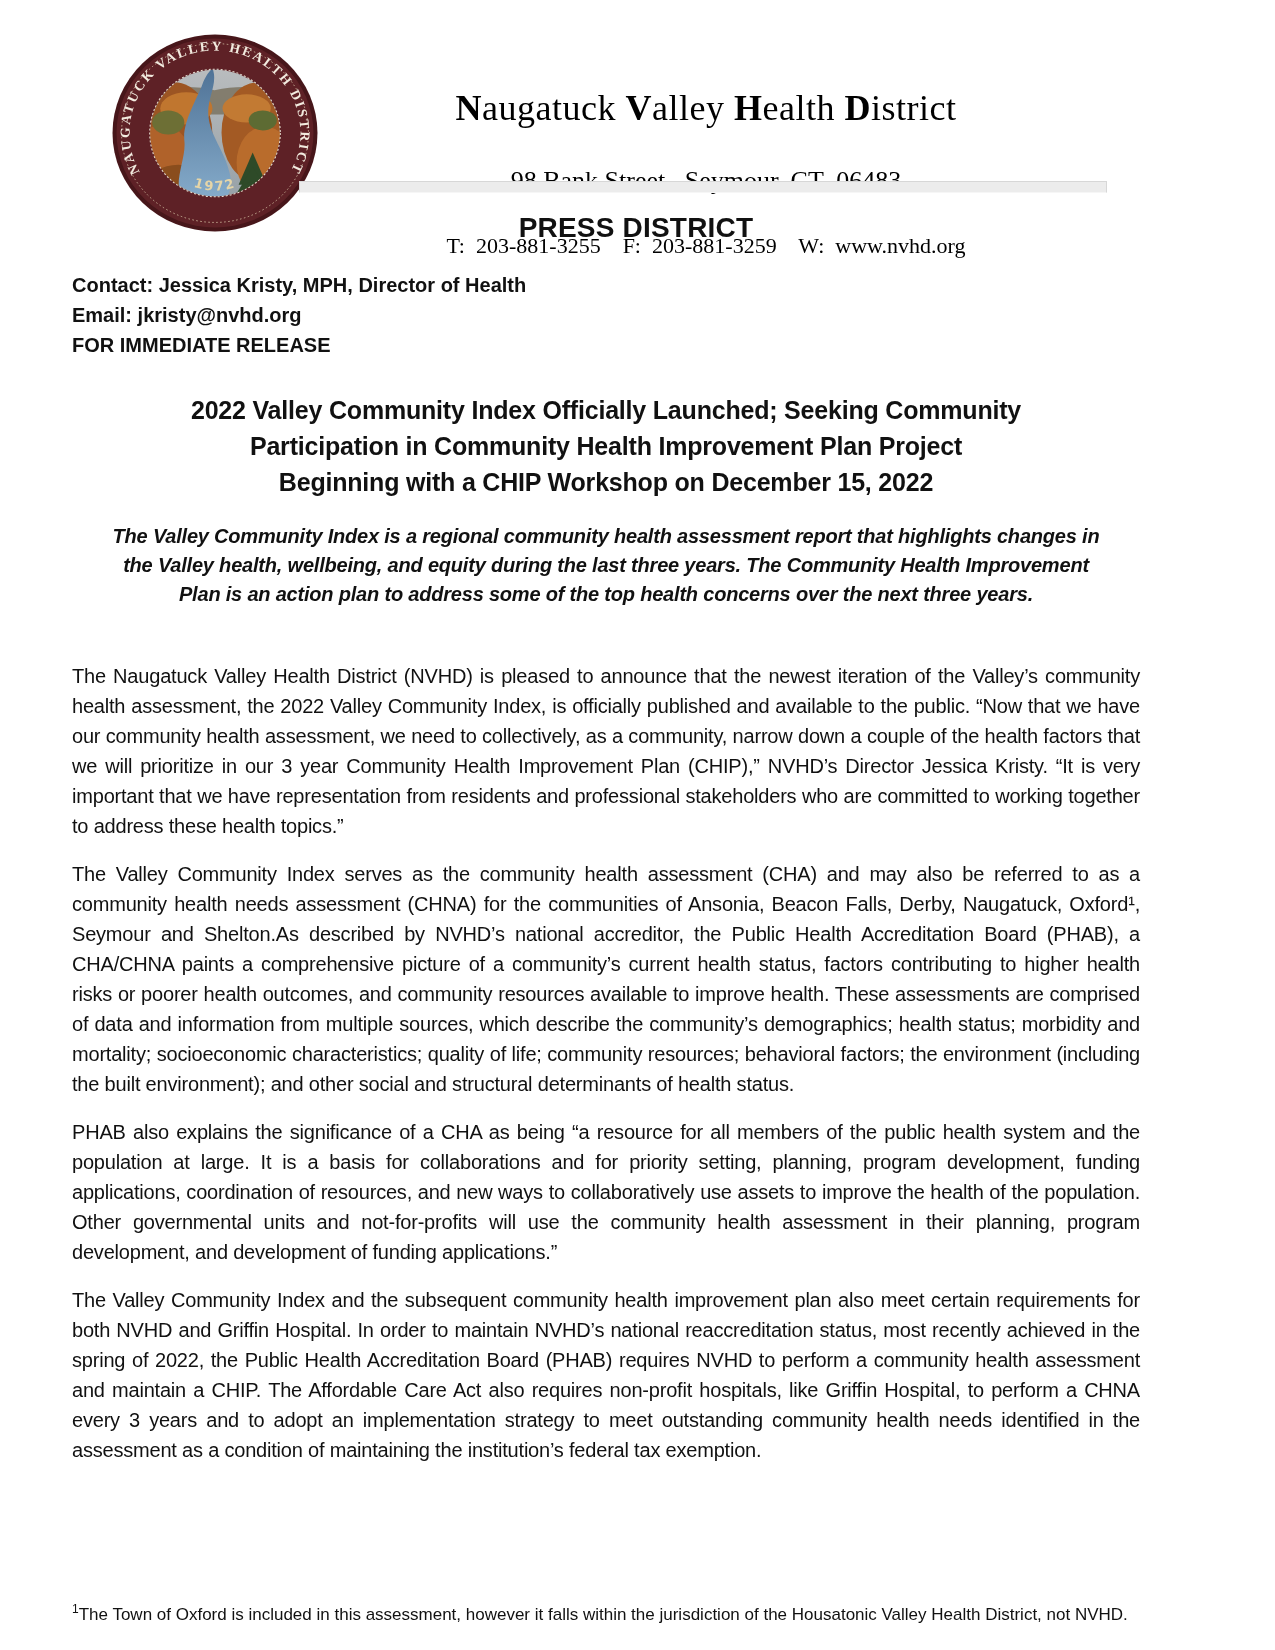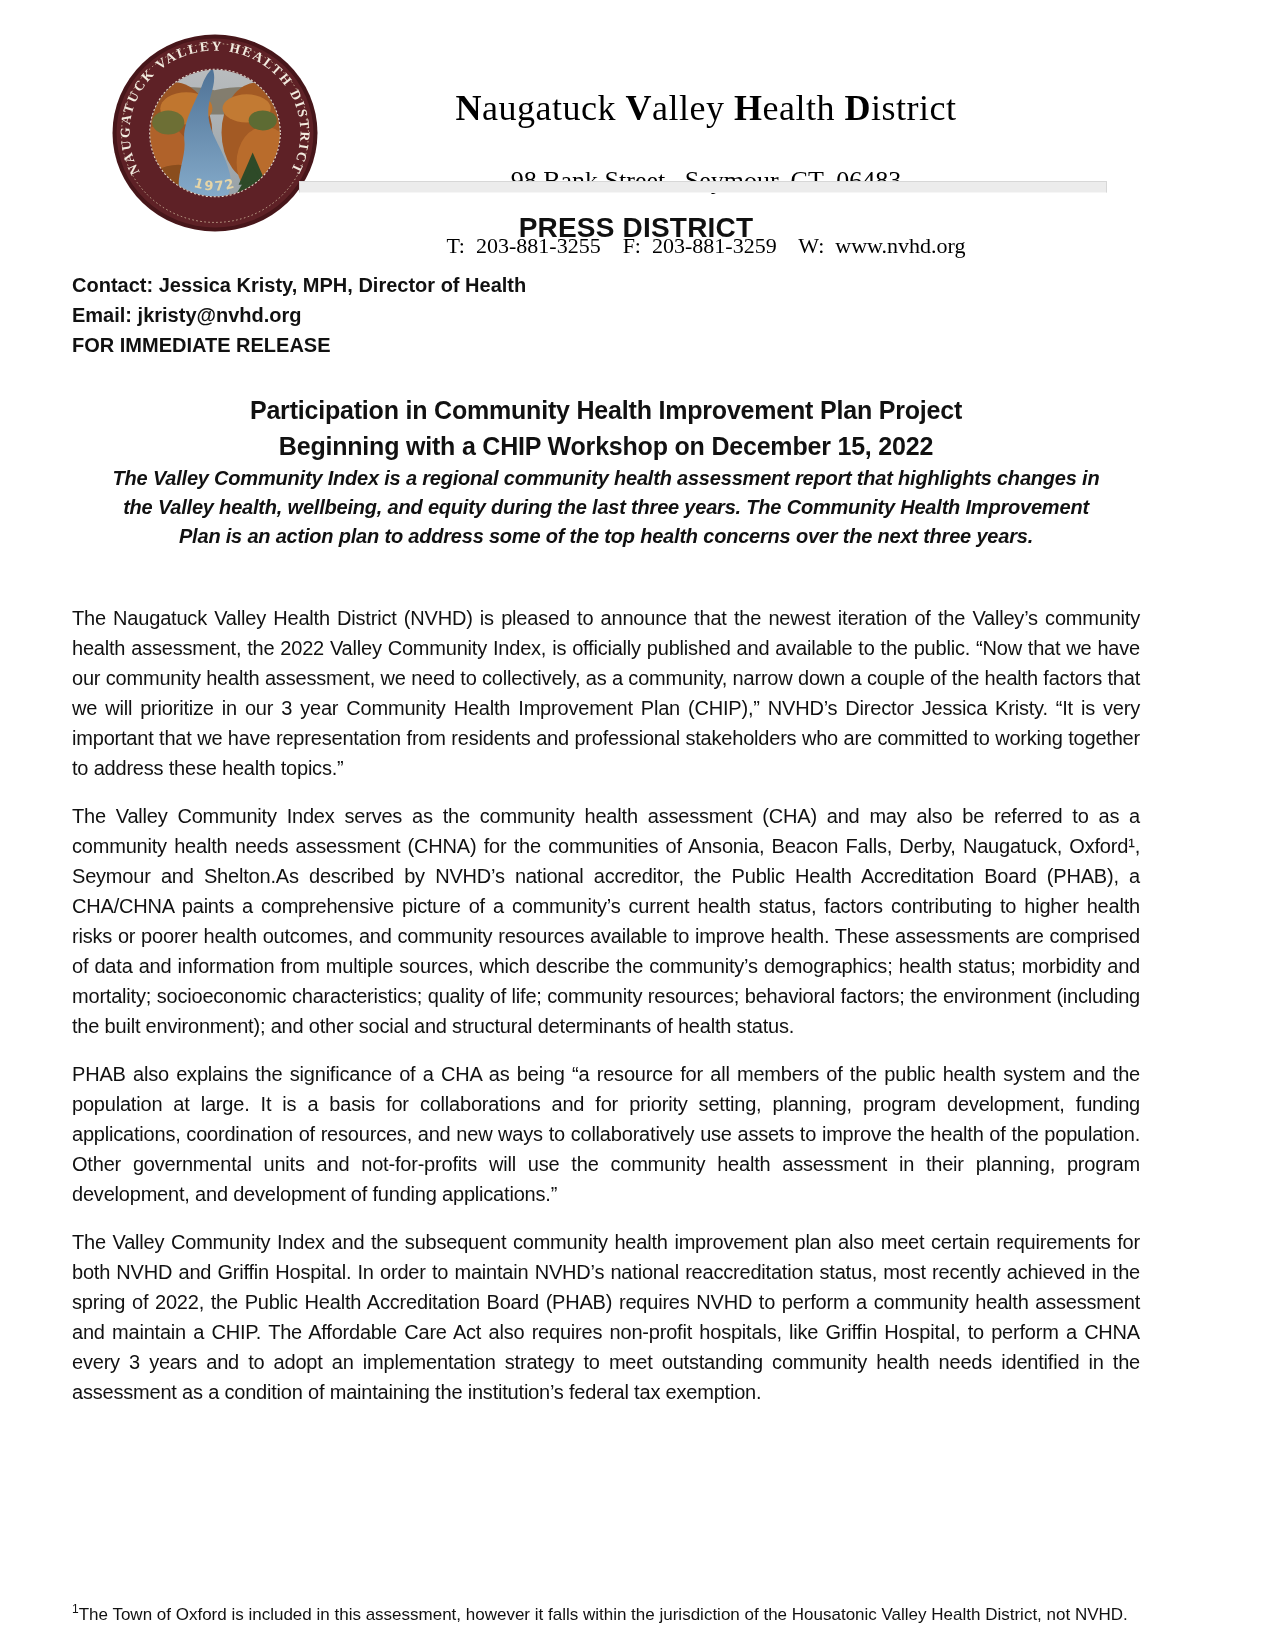--- a/index.html
+++ b/index.html
@@ -41,21 +41,21 @@
   .content { position:absolute; left:72px; top:270px; width:1068px; }
 
   .contact-block { font-size:20px; line-height:30px;font-weight:bold; }
 
   .headline {
     margin-top:32px; text-align:center;
     font-size:25px; font-weight:bold; line-height:36px; letter-spacing:-0.2px;
   }
 
   .intro {
-    text-align:center;
+    margin-top:22px; text-align:center;
     font-size:20px; font-weight:bold; font-style:italic; line-height:29px; letter-spacing:-0.2px;
   }
 
   .body-paragraphs p {
     margin:18px 0 0 0;
     font-size:20px; line-height:30px;
     text-align:justify; letter-spacing:-0.2px;
   }
   .body-paragraphs p:first-child { margin-top:52px; }
 
@@ -143,20 +143,21 @@
 
   <div class="content">
 
     <div class="contact-block">
       <div>Contact: Jessica Kristy, MPH, Director of Health</div>
       <div>Email: jkristy@nvhd.org</div>
       <div>FOR IMMEDIATE RELEASE</div>
     </div>
 
     <div class="headline">
+      <div>2022 Valley Community Index Officially Launched; Seeking Community</div>
       <div>Participation in Community Health Improvement Plan Project</div>
       <div>Beginning with a CHIP Workshop on December 15, 2022</div>
     </div>
 
     <div class="intro">
       <div>The Valley Community Index is a regional community health assessment report that highlights changes in</div>
       <div>the Valley health, wellbeing, and equity during the last three years. The Community Health Improvement</div>
       <div>Plan is an action plan to address some of the top health concerns over the next three years.</div>
     </div>
 

